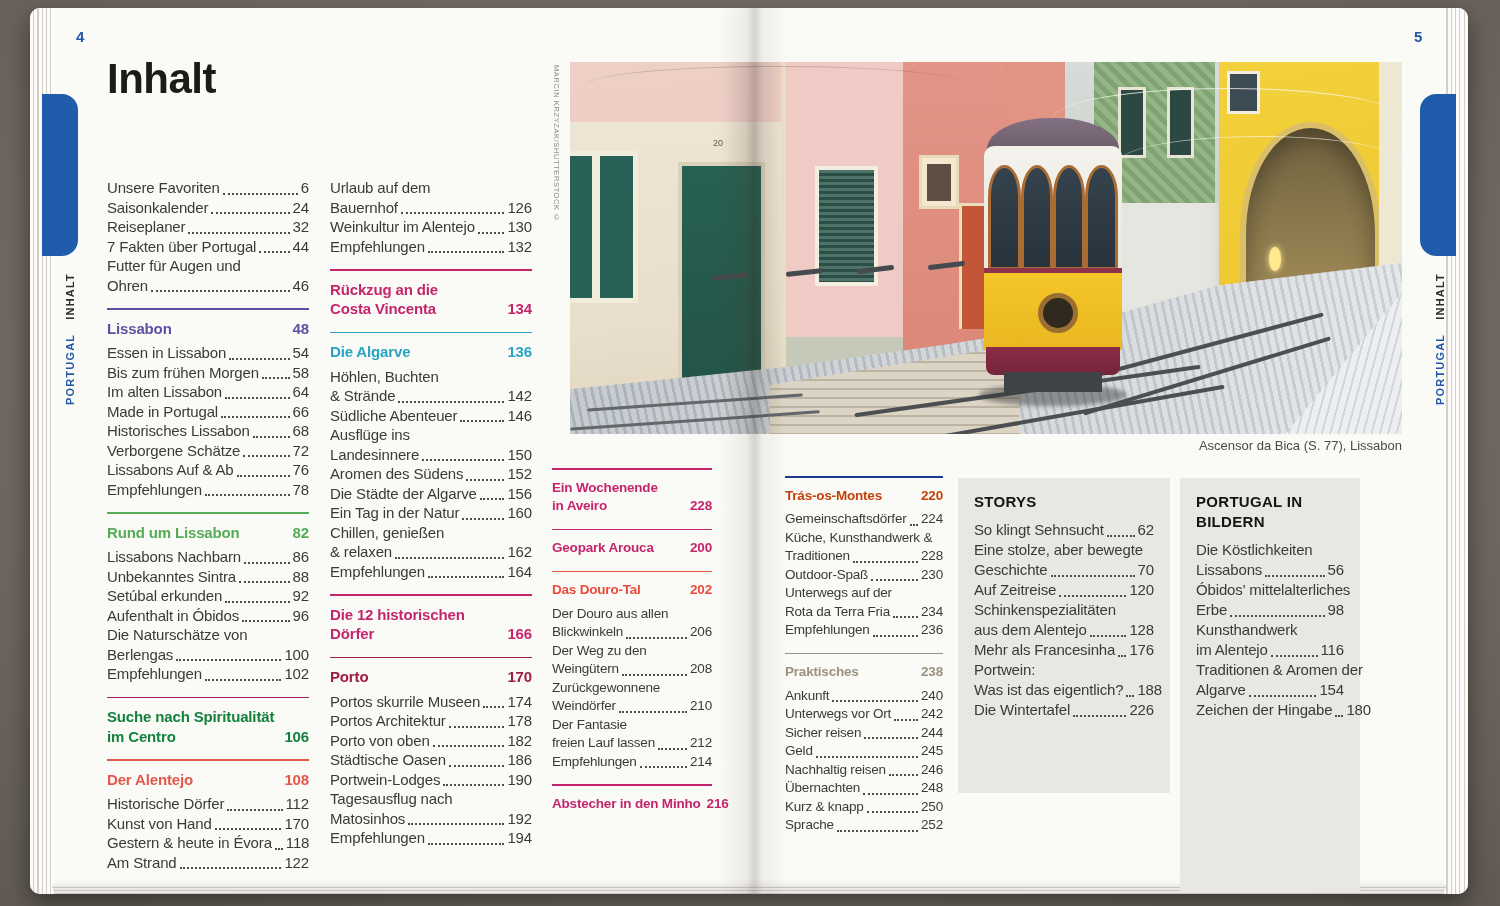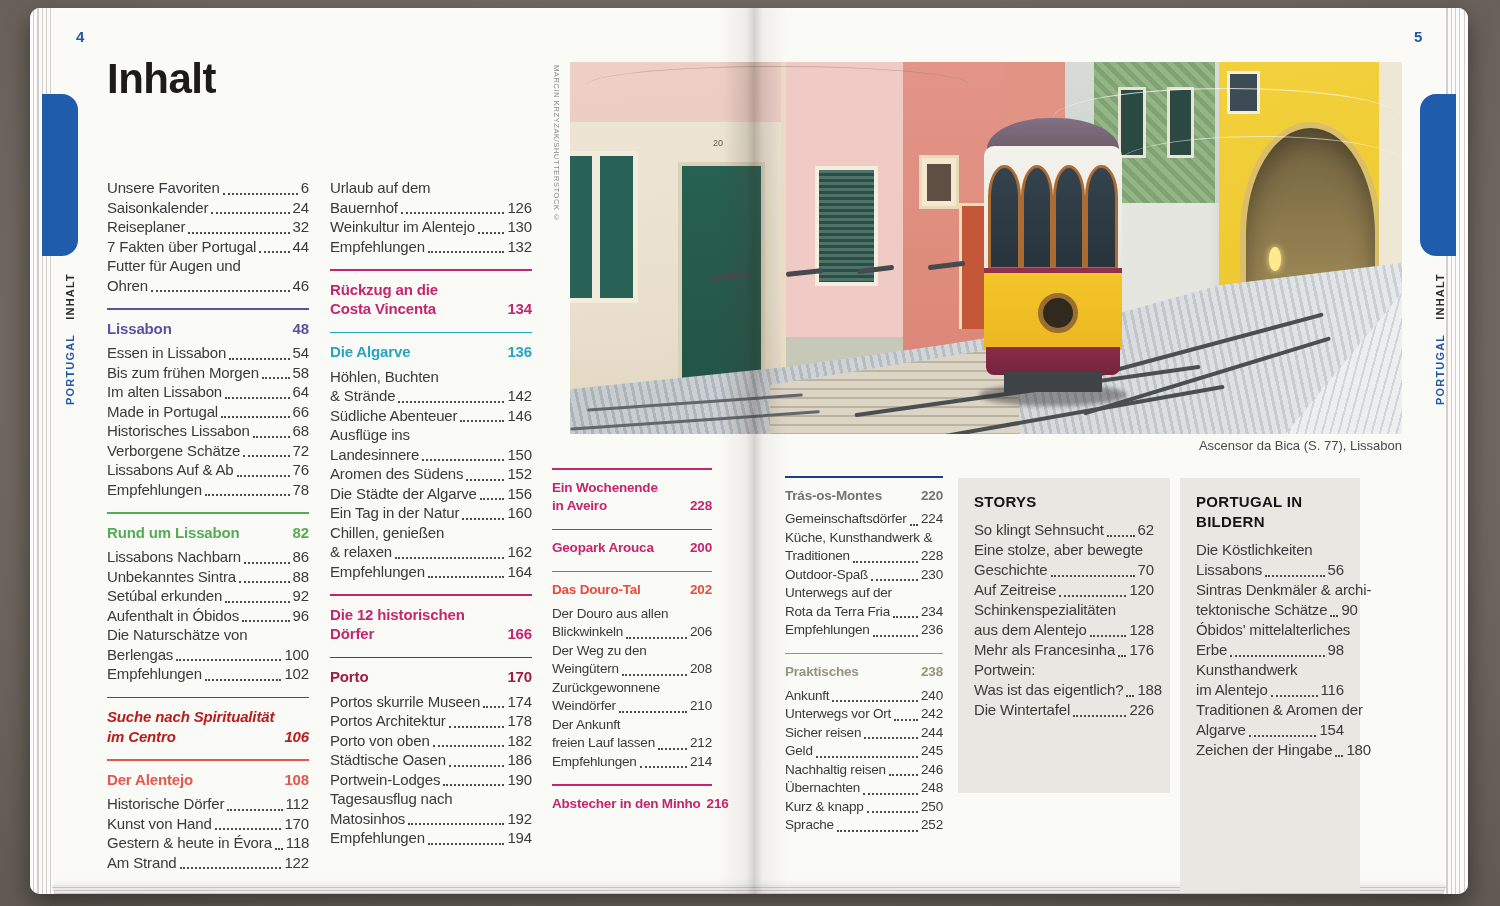--- a/index.html
+++ b/index.html
@@ -378,21 +378,21 @@
           </div>
         </div>
         <div class="entry">
           <div class="erow">
             <span class="lbl">Empfehlungen</span>
             <span class="leader"></span>
             <span class="pg">102</span>
           </div>
         </div>
         <div class="rule" style="background: rgb(168, 31, 94);"></div>
-        <div class="sec" style="color: #b91c1c; font-style: italic;">
+        <div class="sec" style="color: #15803d;">
           <div class="hrow">
             <span class="lbl">Suche nach Spiritualität</span>
           </div>
           <div class="hrow">
             <span class="lbl">im Centro</span>
             <span class="pg">106</span>
           </div>
         </div>
         <div class="rule" style="background: rgb(228, 87, 76);"></div>
         <div class="sec" style="color: rgb(228, 87, 76);">
@@ -657,21 +657,21 @@
             <span class="lbl">Zurückgewonnene</span>
           </div>
           <div class="erow">
             <span class="lbl">Weindörfer</span>
             <span class="leader"></span>
             <span class="pg">210</span>
           </div>
         </div>
         <div class="entry">
           <div class="erow">
-            <span class="lbl">Der Ankunft</span>
+            <span class="lbl">Der Fantasie</span>
           </div>
           <div class="erow">
             <span class="lbl">freien Lauf lassen</span>
             <span class="leader"></span>
             <span class="pg">212</span>
           </div>
         </div>
         <div class="entry">
           <div class="erow">
             <span class="lbl">Empfehlungen</span>
@@ -682,21 +682,21 @@
         <div class="rule" style="background: rgb(196, 37, 109);"></div>
         <div class="sec" style="color: rgb(196, 37, 109);">
           <div class="hrow">
             <span class="lbl">Abstecher in den Minho</span>
             <span class="pg">216</span>
           </div>
         </div>
       </div>
       <div class="toc-col narrow" style="left: 755px; top: 455px; width: 158px;">
         <div class="rule" style="background: rgb(29, 60, 140);"></div>
-        <div class="sec" style="color: #737373;">
+        <div class="sec" style="color: #c2410c;">
           <div class="hrow">
             <span class="lbl">Trás-os-Montes</span>
             <span class="pg">220</span>
           </div>
         </div>
         <div class="entry">
           <div class="erow">
             <span class="lbl">Gemeinschaftsdörfer</span>
             <span class="leader"></span>
             <span class="pg">224</span>
@@ -864,30 +864,20 @@
       <div class="toc-col box" style="left: 1150px; top: 470px; width: 180px; height: 415px;">
         <div class="box-title">PORTUGAL IN BILDERN</div>
         <div class="entry">
           <div class="erow">
             <span class="lbl">Die Köstlichkeiten</span>
           </div>
           <div class="erow">
             <span class="lbl">Lissabons</span>
             <span class="leader"></span>
             <span class="pg">56</span>
-          </div>
-        </div>
-        <div class="entry">
-          <div class="erow">
-            <span class="lbl">Sintras Denkmäler &amp; archi-</span>
-          </div>
-          <div class="erow">
-            <span class="lbl">tektonische Schätze</span>
-            <span class="leader"></span>
-            <span class="pg">90</span>
           </div>
         </div>
         <div class="entry">
           <div class="erow">
             <span class="lbl">Óbidos' mittelalterliches</span>
           </div>
           <div class="erow">
             <span class="lbl">Erbe</span>
             <span class="leader"></span>
             <span class="pg">98</span>

